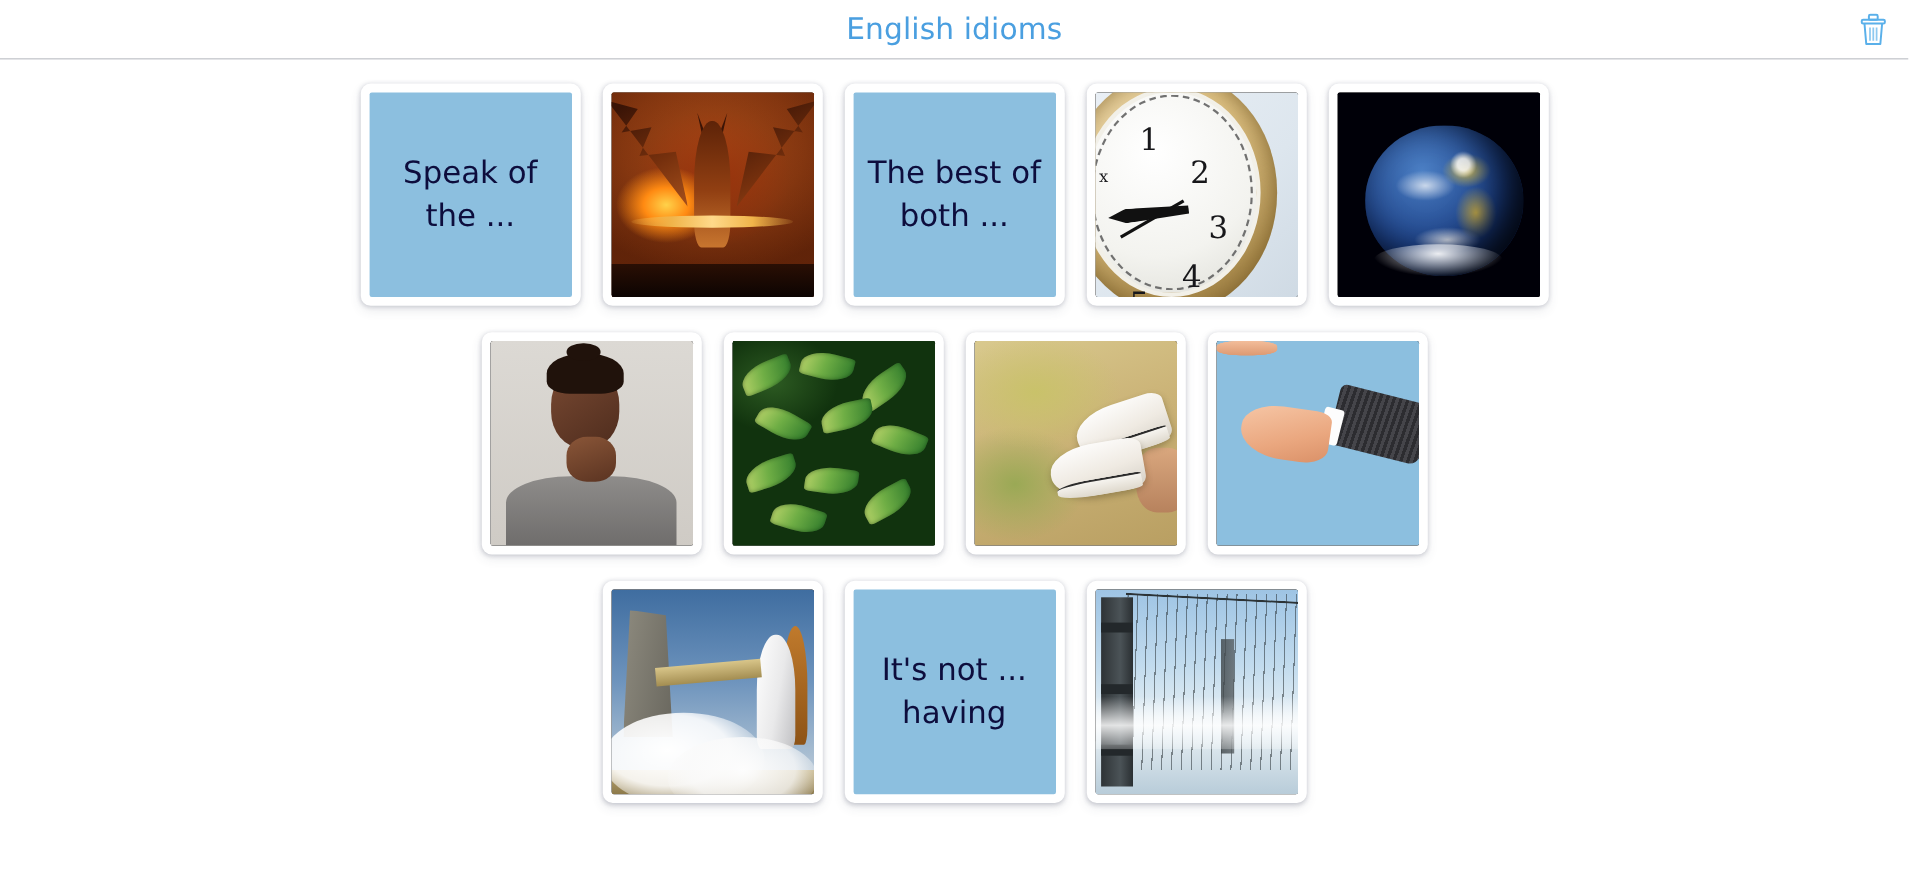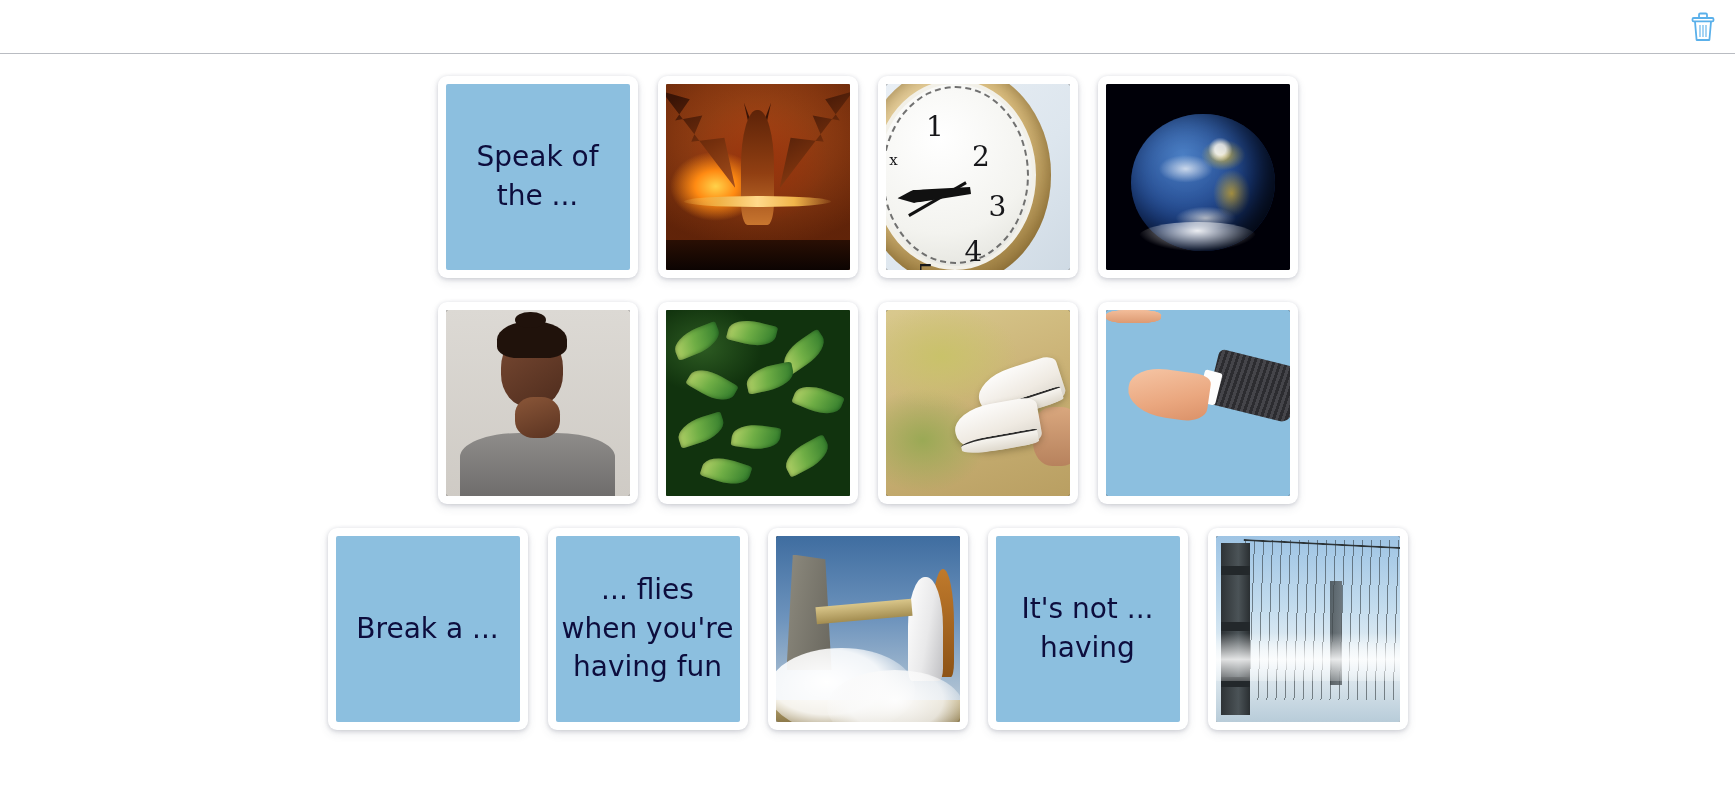--- a/index.html
+++ b/index.html
@@ -365,20 +365,21 @@
   }
   .art-bridge .fog {
     position:absolute; left:0; top: 52%; width: 100%; height: 26%;
     background: linear-gradient(rgba(255,255,255,0), rgba(255,255,255,0.85) 55%, rgba(255,255,255,0.25));
   }
 </style>
 </head>
 <body>
 
 <div class="header">
+  <div class="header-title">English idioms</div>
   <button class="trash-btn">
     <svg width="26" height="30" viewBox="0 0 26 30">
       <rect x="9" y="1.5" width="8" height="4.5" rx="1.2" fill="none" stroke="#5ab0ea" stroke-width="1.8"></rect>
       <rect x="2.5" y="6" width="21" height="3.4" rx="1.2" fill="none" stroke="#5ab0ea" stroke-width="1.8"></rect>
       <path d="M5 9.6 L6.6 28 H19.4 L21 9.6" fill="none" stroke="#5ab0ea" stroke-width="1.8" stroke-linejoin="round"></path>
       <line x1="10" y1="13" x2="10" y2="25" stroke="#8ec9f0" stroke-width="1.6"></line>
       <line x1="13" y1="13" x2="13" y2="25" stroke="#8ec9f0" stroke-width="1.6"></line>
       <line x1="16" y1="13" x2="16" y2="25" stroke="#8ec9f0" stroke-width="1.6"></line>
     </svg>
   </button>
@@ -401,20 +402,25 @@
           <div class="horn-l"></div>
             <div class="horn-r"></div>
           <div class="body"></div>
             <div class="arms"></div>
             <div class="floor"></div>
         </div>
       </div>
     </div>
 
 
+    <div class="card text">
+      <div class="card-inner">
+        <div class="card-text">The best of both ...</div>
+      </div>
+    </div>
 
     <div class="card image">
       <div class="card-inner">
         <div class="art art-clock">
           <div class="brass"></div>
           <div class="face"></div>
           <div class="ticks"></div>
           <div class="nums">
             <div class="num n1">1</div>
               <div class="num n2">2</div>
@@ -488,32 +494,22 @@
             <div class="palm"></div>
           <div class="fing"></div>
             <div class="fing"></div>
             <div class="fing"></div>
         </div>
       </div>
     </div>
   </div>
 
   <div class="row">
-    <div class="card text">
-      <div class="card-inner">
-        <div class="card-text">Break a ...</div>
-      </div>
-    </div>
-
-
-    <div class="card text">
-      <div class="card-inner">
-        <div class="card-text">... flies when you're having fun</div>
-      </div>
-    </div>
+
+
 
     <div class="card image">
       <div class="card-inner">
         <div class="art art-rocket">
           <div class="tank"></div>
             <div class="shuttle"></div>
           <div class="tower"></div>
             <div class="gantry"></div>
           <div class="pad"></div>
             <div class="smoke"></div>

